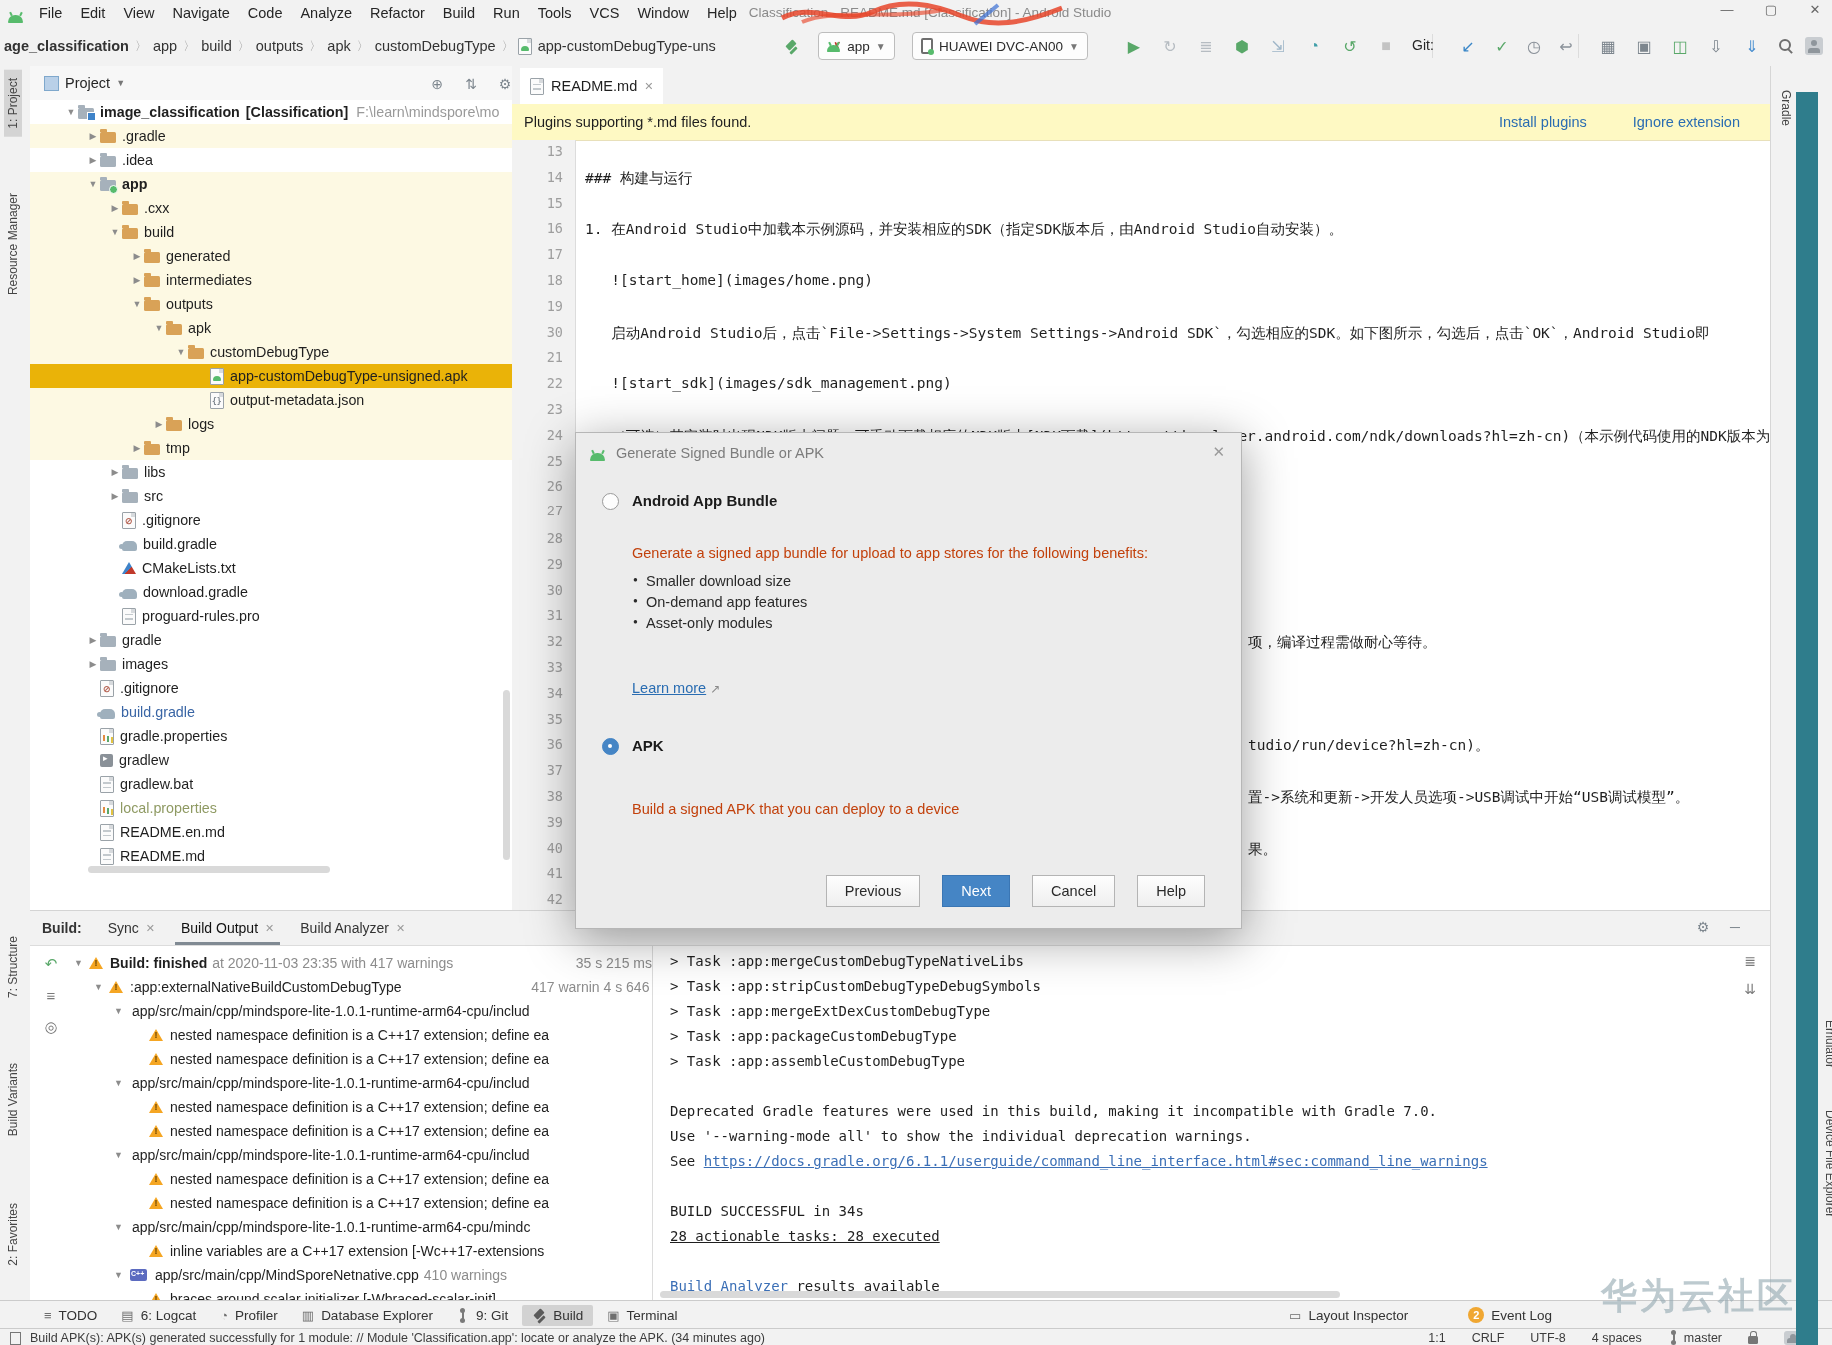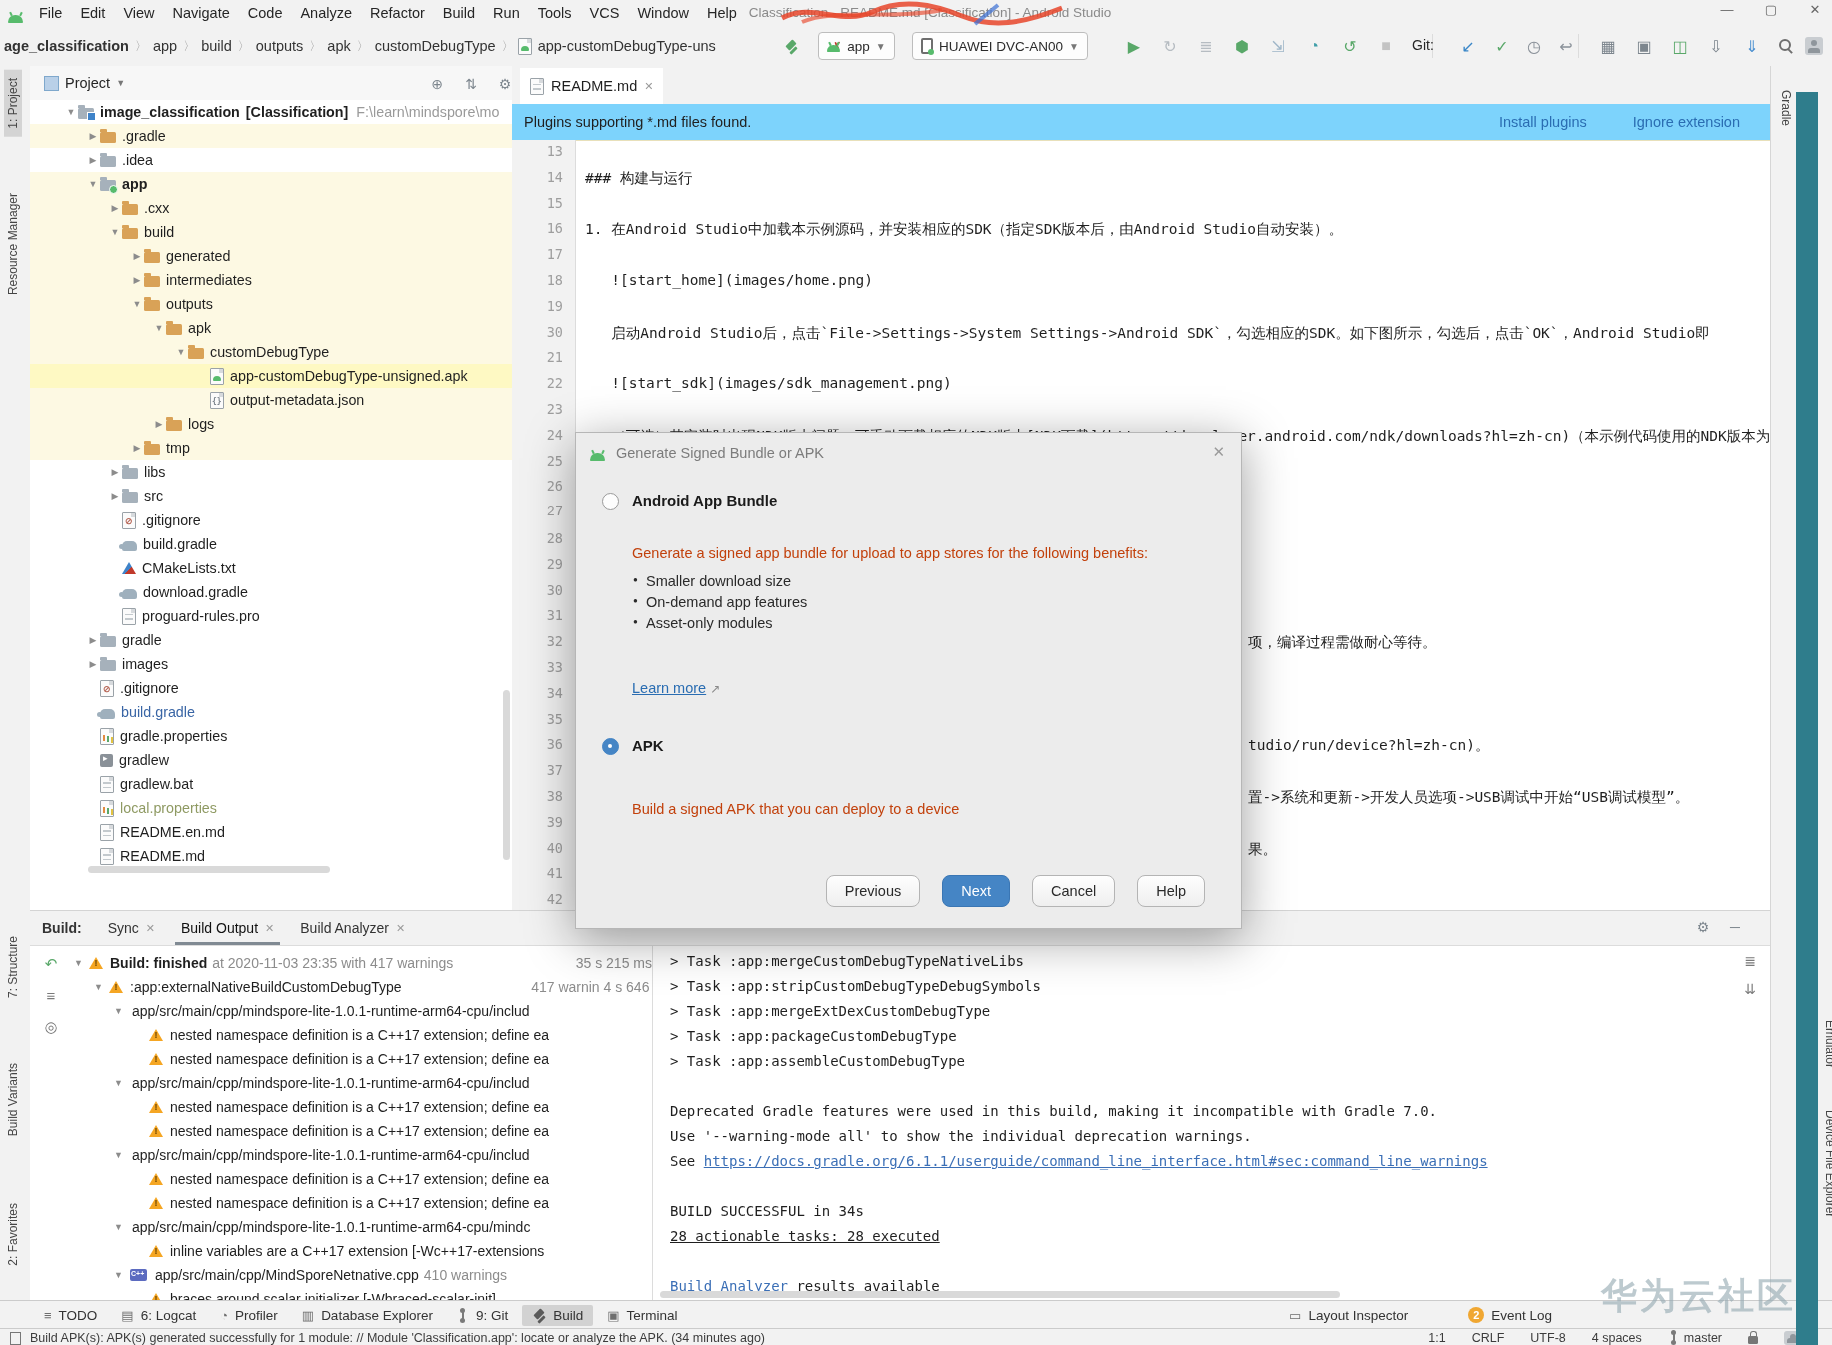--- a/index.html
+++ b/index.html
@@ -34,21 +34,21 @@
   .vr{writing-mode:vertical-rl}
   .pressed{background:#d4d4d4}
   #teal-strip{left:1796px;top:92px;width:22px;height:1253px;background:#2f7d8c;z-index:30}
   
   #project-panel{left:30px;top:66px;width:482px;height:844px;background:#ffffff;border-right:1px solid #d4d4d4}
   #pp-header{left:0;top:0;width:100%;height:34px;background:#f7f7f7;display:flex;align-items:center}
   #pp-title{margin-left:14px;font-size:14.5px;color:#262626;display:flex;align-items:center;gap:6px}
   .hicon{position:absolute;top:7px;width:22px;height:22px;display:flex;align-items:center;justify-content:center;color:#7d868e;font-size:14px}
   .trow{position:absolute;left:0;width:482px;height:24px;display:flex;align-items:center;font-size:14.3px}
   .trow.yellow{background:#fdf9e3}
-  .trow.selected{background:#fef9c3}
+  .trow.selected{background:#eab308}
   .tarrow{width:14px;color:#8c8c8c;font-size:9px;text-align:center;flex:none}
   .tlabel{margin-left:6px;white-space:nowrap}
   .tpath{margin-left:8px;color:#9a9a9a;white-space:nowrap}
   .tbold{font-weight:bold}
   #pp-vscroll{left:473px;top:624px;width:7px;height:170px;background:#d9d9d9;border-radius:4px}
   #pp-hscroll{left:58px;top:800px;width:242px;height:7px;background:#d9d9d9;border-radius:4px}
   
   .ic{display:inline-block;position:relative;flex:none}
   .fo{width:16px;height:11px;border-radius:1.5px;margin-top:2px}
   .fo::before{content:'';position:absolute;left:0;top:-3px;width:7px;height:3px;border-radius:1px 1px 0 0;background:inherit}
@@ -90,21 +90,21 @@
   .sh-android{width:15px;height:8px;background:#57bb6c;border-radius:8px 8px 1px 1px;margin-top:4px}
   .sh-android::before{content:'';position:absolute;left:2px;top:-3px;width:1.5px;height:4px;background:#57bb6c;transform:rotate(-25deg)}
   .sh-android::after{content:'';position:absolute;right:2px;top:-3px;width:1.5px;height:4px;background:#57bb6c;transform:rotate(25deg)}
   .sh-lock{width:10px;height:8px;background:#767676;border-radius:1.5px;margin-top:5px}
   .sh-lock::before{content:'';position:absolute;left:1.5px;top:-5px;width:5px;height:5px;border:1.5px solid #767676;border-bottom:none;border-radius:3px 3px 0 0}
   
   #editor{left:512px;top:66px;width:1258px;height:844px;background:#fff}
   #tabs-row{left:0;top:0;width:100%;height:38px;background:#f2f2f2;border-bottom:1px solid #d4d4d4}
   #tab-readme{position:absolute;left:8px;top:2px;height:36px;background:#fff;display:flex;align-items:center;gap:7px;
               padding:0 10px;font-size:14.5px;border-bottom:3px solid #7d93a8}
-  #banner{left:0;top:38px;width:100%;height:36px;background:#7dd3fc;border-bottom:1px solid #e8e0ba;
+  #banner{left:0;top:38px;width:100%;height:36px;background:#fef9c3;border-bottom:1px solid #e8e0ba;
           display:flex;align-items:center;font-size:14.5px}
   #banner-text{margin-left:12px}
   #banner-actions{position:absolute;right:30px;display:flex;gap:46px}
   .blink{color:#2a6db2;font-size:14.5px}
   #ed-content{left:0;top:74px;width:1258px;height:770px;overflow:hidden}
   #gutter{position:absolute;left:0;top:0;width:63px;height:770px;background:#f2f2f2;border-right:1px solid #dcdcdc}
   .gnum{position:absolute;right:12px;width:40px;text-align:right;color:#9e9e9e;font-size:13.5px}
   .eline{position:absolute;left:73px;font-size:14.5px;color:#1f1f1f;white-space:pre}
   
   #dialog{left:575px;top:432px;width:665px;height:495px;background:#ececec;border:1px solid #b6b6b6;
@@ -115,21 +115,21 @@
   .radio{position:absolute;width:17px;height:17px;border-radius:50%;border:1.5px solid #9a9a9a;background:#fdfdfd;box-sizing:border-box}
   .radio.sel{background:#4585c5;border-color:#4585c5}
   .radio.sel::after{content:'';position:absolute;left:5px;top:5px;width:4px;height:4px;border-radius:50%;background:#fff}
   .dlg-opt{position:absolute;font-size:15px;font-weight:bold;color:#1a1a1a}
   .dlg-text{position:absolute;font-size:14.5px;color:#c2410c}
   .dlg-bullet{position:absolute;font-size:14.5px;color:#2a2a2a}
   .dlg-bullet::before{content:'●';position:absolute;left:-13px;top:2px;font-size:8px;color:#2a2a2a}
   #dlg-learn{position:absolute;color:#2a6db2;font-size:14.5px}
   #dlg-learn span{color:#8a8a8a;font-size:12px}
   #dlg-buttons{position:absolute;right:36px;top:442px;display:flex;gap:22px}
-  .dbtn{height:30px;padding:0 18px;border:1px solid #b4b4b4;border-radius:8px;background:linear-gradient(#fefefe,#efefef);
+  .dbtn{height:30px;padding:0 18px;border:1px solid #b4b4b4;border-radius:0;background:linear-gradient(#fefefe,#efefef);
         font-size:14.5px;display:flex;align-items:center;color:#2a2a2a}
   .dbtn.primary{background:#4585c5;border-color:#3a76b4;color:#fff}
   
   #build-panel{left:30px;top:910px;width:1740px;height:390px;background:#fff;border-top:1px solid #d4d4d4}
   #build-tabs{position:absolute;left:0;top:0;width:100%;height:34px;background:#f2f2f2;border-bottom:1px solid #dcdcdc;
               display:flex;align-items:center;font-size:14px;color:#333}
   #build-label{margin-left:12px;font-weight:bold}
   .btab{margin-left:26px;display:flex;align-items:center;gap:7px;height:34px;position:relative}
   .btab .x{color:#9a9a9a;font-size:11px}
   .btab.active{color:#111}

